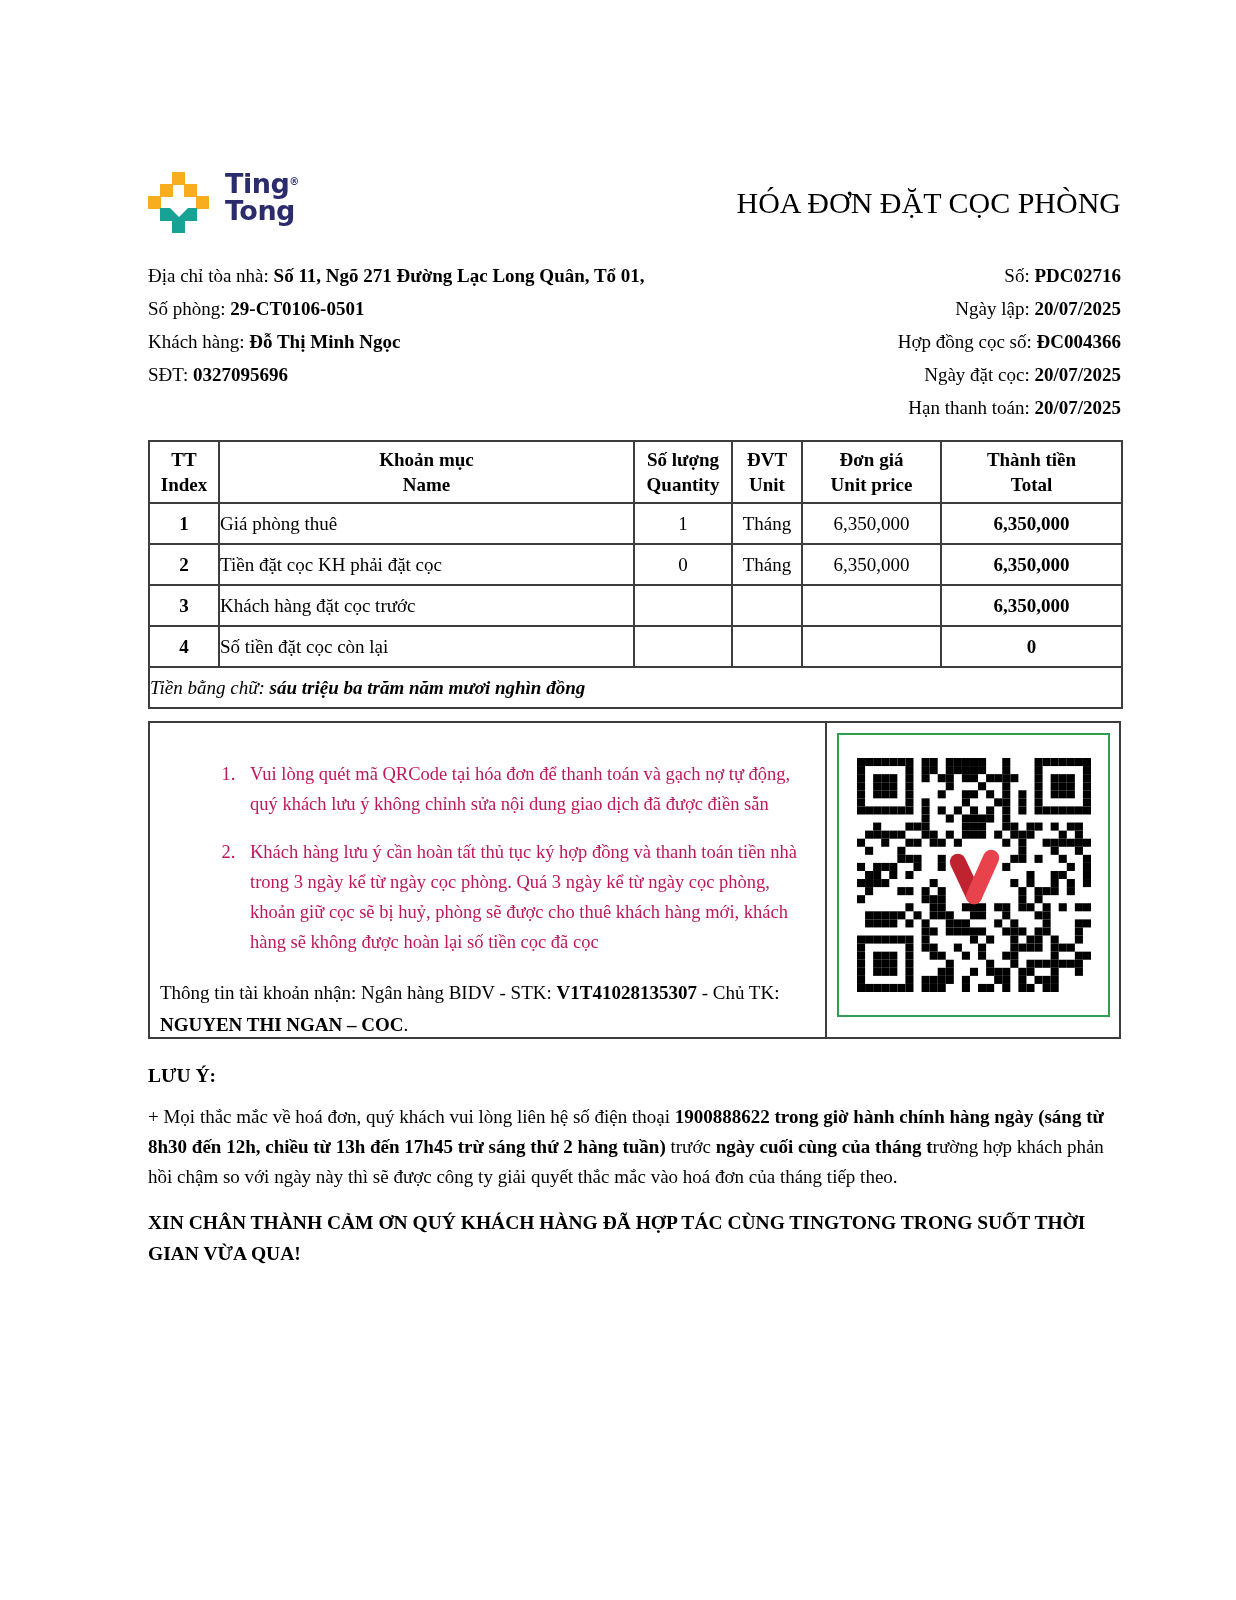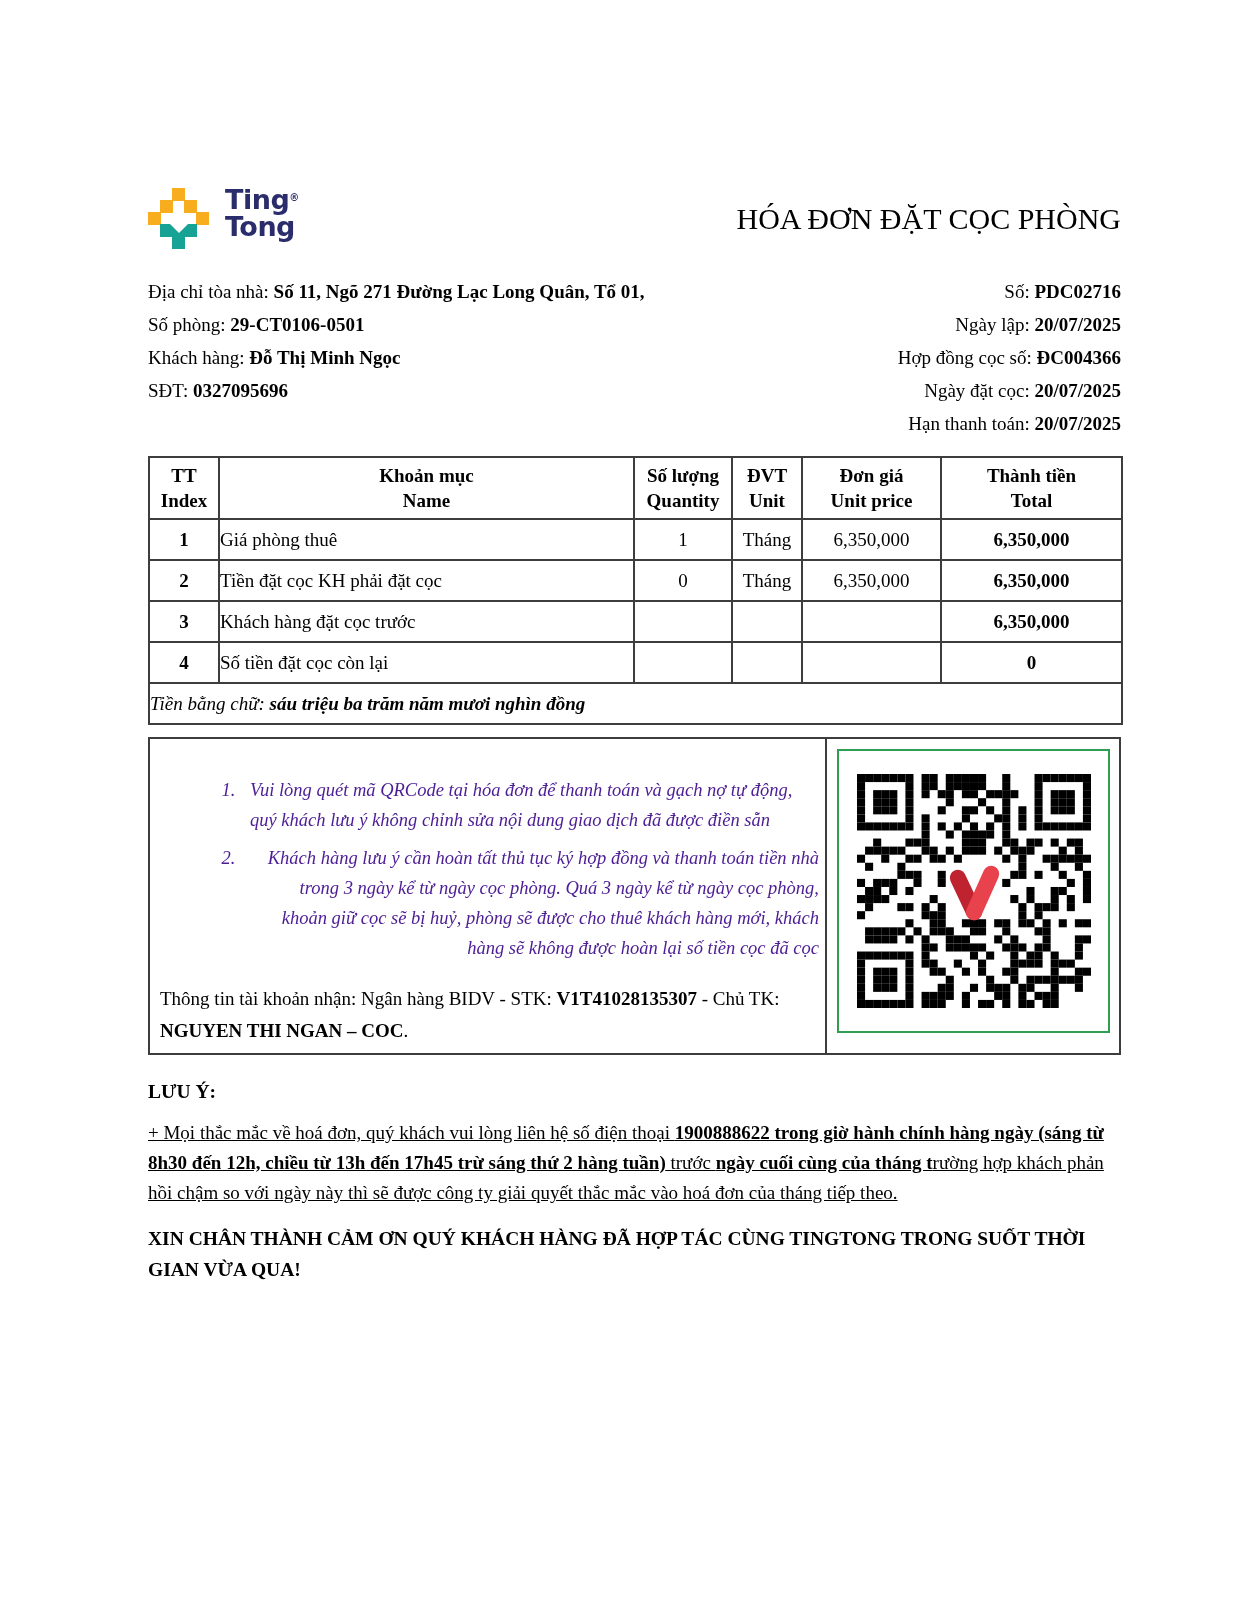--- a/index.html
+++ b/index.html
@@ -1,17 +1,17 @@
 <!DOCTYPE html>
 <html><head>
 <meta charset="utf-8">
 <style>
   html,body{margin:0;padding:0;background:#ffffff;}
   body{width:1236px;height:1600px;position:relative;font-family:"Liberation Serif","DejaVu Serif",serif;color:#000;}
-  .doc{position:absolute;left:148px;top:184px;width:973px;}
+  .doc{position:absolute;left:148px;top:168px;width:973px;}
 
   
   .header-row{display:flex;justify-content:space-between;align-items:flex-start;height:74px;}
   .logo{display:flex;gap:15px;align-items:flex-start;}
   .logo-icon{position:relative;width:62px;height:62px;flex:0 0 62px;margin-top:4px;}
   .px{position:absolute;width:13px;height:13px;}
   .px.y{background:#f8ad1e;}
   .px.t{background:#17a296;}
   .p1{left:24px;top:0;}
   .p2{left:12px;top:12px;} .p3{left:36px;top:12px;}
@@ -34,32 +34,32 @@
   table.main th,table.main td{border:2px solid #3d3d3d;font-size:19px;padding:0;}
   table.main th{font-weight:bold;line-height:25px;padding:5px 2px;}
   td.c{text-align:center;}
   td.name{text-align:left;padding-left:16px;}
   table.main td{height:39px;}
   td.words{height:40px;text-align:left;padding:6px 4px 6px 8px;font-style:italic;}
 
   
   .notes-box{margin-top:12px;border:2px solid #3d3d3d;display:flex;height:318px;box-sizing:border-box;}
   .notes-left{width:677px;box-sizing:border-box;border-right:2px solid #3d3d3d;padding:36px 6px 0 10px;}
-  ol.red-list{margin:0 0 0 34px;padding:0 0 0 46px;color:#4c1d95;font-size:18.5px;line-height:30px;font-style:italic;}
+  ol.red-list{margin:0 0 0 34px;padding:0 0 0 46px;color:#be185d;font-size:18.5px;line-height:30px;}
   ol.red-list li{padding-left:10px;}
-  ol.red-list li + li{margin-top:8px;text-align:right;}
+  ol.red-list li + li{margin-top:18px;}
   .bank-info{margin-top:20px;font-size:19px;line-height:32px;}
   .notes-right{flex:1;position:relative;}
   .qr-box{position:absolute;left:10px;top:10px;width:273px;height:284px;border:2px solid #2f9e52;box-sizing:border-box;display:flex;align-items:center;justify-content:center;background:#fff;}
   .qr-box svg{display:block;}
 
   
   .footer{margin-top:26px;}
   .luu-y{font-size:19.5px;font-weight:bold;}
-  .para{margin-top:15px;font-size:19px;line-height:30px;text-decoration:underline;}
+  .para{margin-top:15px;font-size:19px;line-height:30px;}
   .thanks{margin-top:15px;font-size:19.5px;font-weight:bold;line-height:31px;}
 </style>
 </head>
 <body>
 
 <div class="doc">
 
   <div class="header-row">
     <div class="logo">
       <div class="logo-icon">

